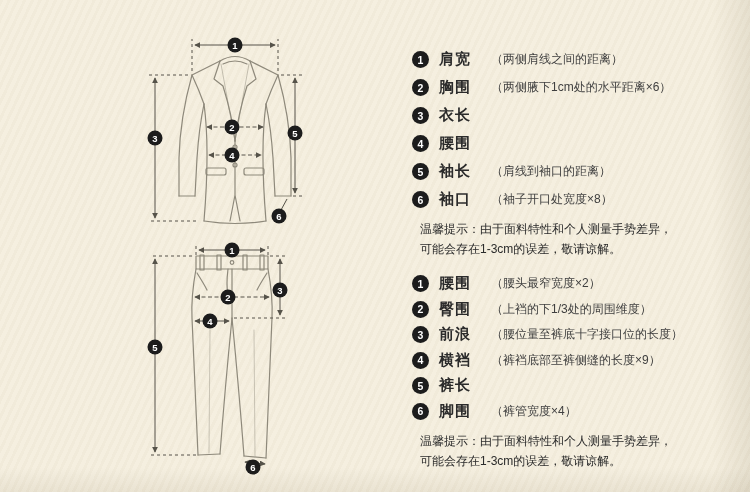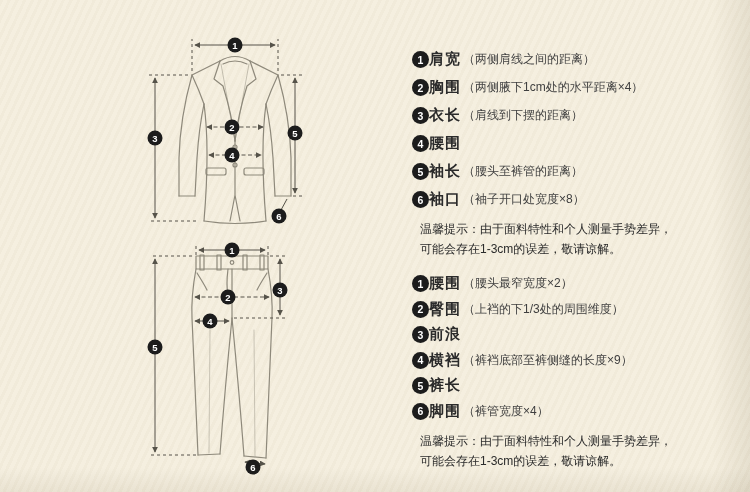--- a/index.html
+++ b/index.html
@@ -41,23 +41,23 @@
   .jacket-legend{ top:50px; }
   .pants-legend{ top:274px; }
   .legend-row{ display:flex; align-items:center; margin-bottom:9px; }
   .pants-legend .legend-row{ margin-bottom:6.5px; }
   .badge{
     flex:0 0 17px; width:17px; height:17px; border-radius:50%;
     background:var(--marker-bg,#1c1c1c); color:var(--marker-fg,#ffffff);
     font-size:10.5px; font-weight:bold;
     display:flex; align-items:center; justify-content:center;
   }
-  .label{ font-size:15px; font-weight:bold;
+  .label{ margin-left:10px; font-size:15px; font-weight:bold;
           color:var(--label-color,#2b2b2b); letter-spacing:1px; white-space:nowrap; }
-  .desc{ margin-left:2px; font-size:12px; color:var(--desc-color,#3f3f3f); white-space:nowrap; }
+  .desc{ margin-left:20px; font-size:12px; color:var(--desc-color,#3f3f3f); white-space:nowrap; }
   .note{ margin-top:10px; margin-left:8px; font-size:12px; line-height:1.7;
          color:var(--label-color,#2b2b2b); white-space:pre-line; }
 </style>
 </head>
 <body>
 
 <div class="canvas">
   <div class="paper-texture"></div>
 
   <div class="diagram jacket-diagram">
@@ -174,35 +174,34 @@
 
   <div class="legend jacket-legend">
     <div class="legend-row">
       <span class="badge">1</span>
       <span class="label">肩宽</span>
       <span class="desc">（两侧肩线之间的距离）</span>
     </div>
     <div class="legend-row">
       <span class="badge">2</span>
       <span class="label">胸围</span>
-      <span class="desc">（两侧腋下1cm处的水平距离×4）</span>
+      <span class="desc">（两侧腋下1cm处的水平距离×6）</span>
     </div>
     <div class="legend-row">
       <span class="badge">3</span>
       <span class="label">衣长</span>
-      <span class="desc">（肩线到下摆的距离）</span>
     </div>
     <div class="legend-row">
       <span class="badge">4</span>
       <span class="label">腰围</span>
     </div>
     <div class="legend-row">
       <span class="badge">5</span>
       <span class="label">袖长</span>
-      <span class="desc">（腰头至裤管的距离）</span>
+      <span class="desc">（肩线到袖口的距离）</span>
     </div>
     <div class="legend-row">
       <span class="badge">6</span>
       <span class="label">袖口</span>
       <span class="desc">（袖子开口处宽度×8）</span>
     </div>
     <div class="note">温馨提示：由于面料特性和个人测量手势差异，
 可能会存在1-3cm的误差，敬请谅解。</div>
   </div>
 
@@ -213,20 +212,21 @@
       <span class="desc">（腰头最窄宽度×2）</span>
     </div>
     <div class="legend-row">
       <span class="badge">2</span>
       <span class="label">臀围</span>
       <span class="desc">（上裆的下1/3处的周围维度）</span>
     </div>
     <div class="legend-row">
       <span class="badge">3</span>
       <span class="label">前浪</span>
+      <span class="desc">（腰位量至裤底十字接口位的长度）</span>
     </div>
     <div class="legend-row">
       <span class="badge">4</span>
       <span class="label">横裆</span>
       <span class="desc">（裤裆底部至裤侧缝的长度×9）</span>
     </div>
     <div class="legend-row">
       <span class="badge">5</span>
       <span class="label">裤长</span>
     </div>

